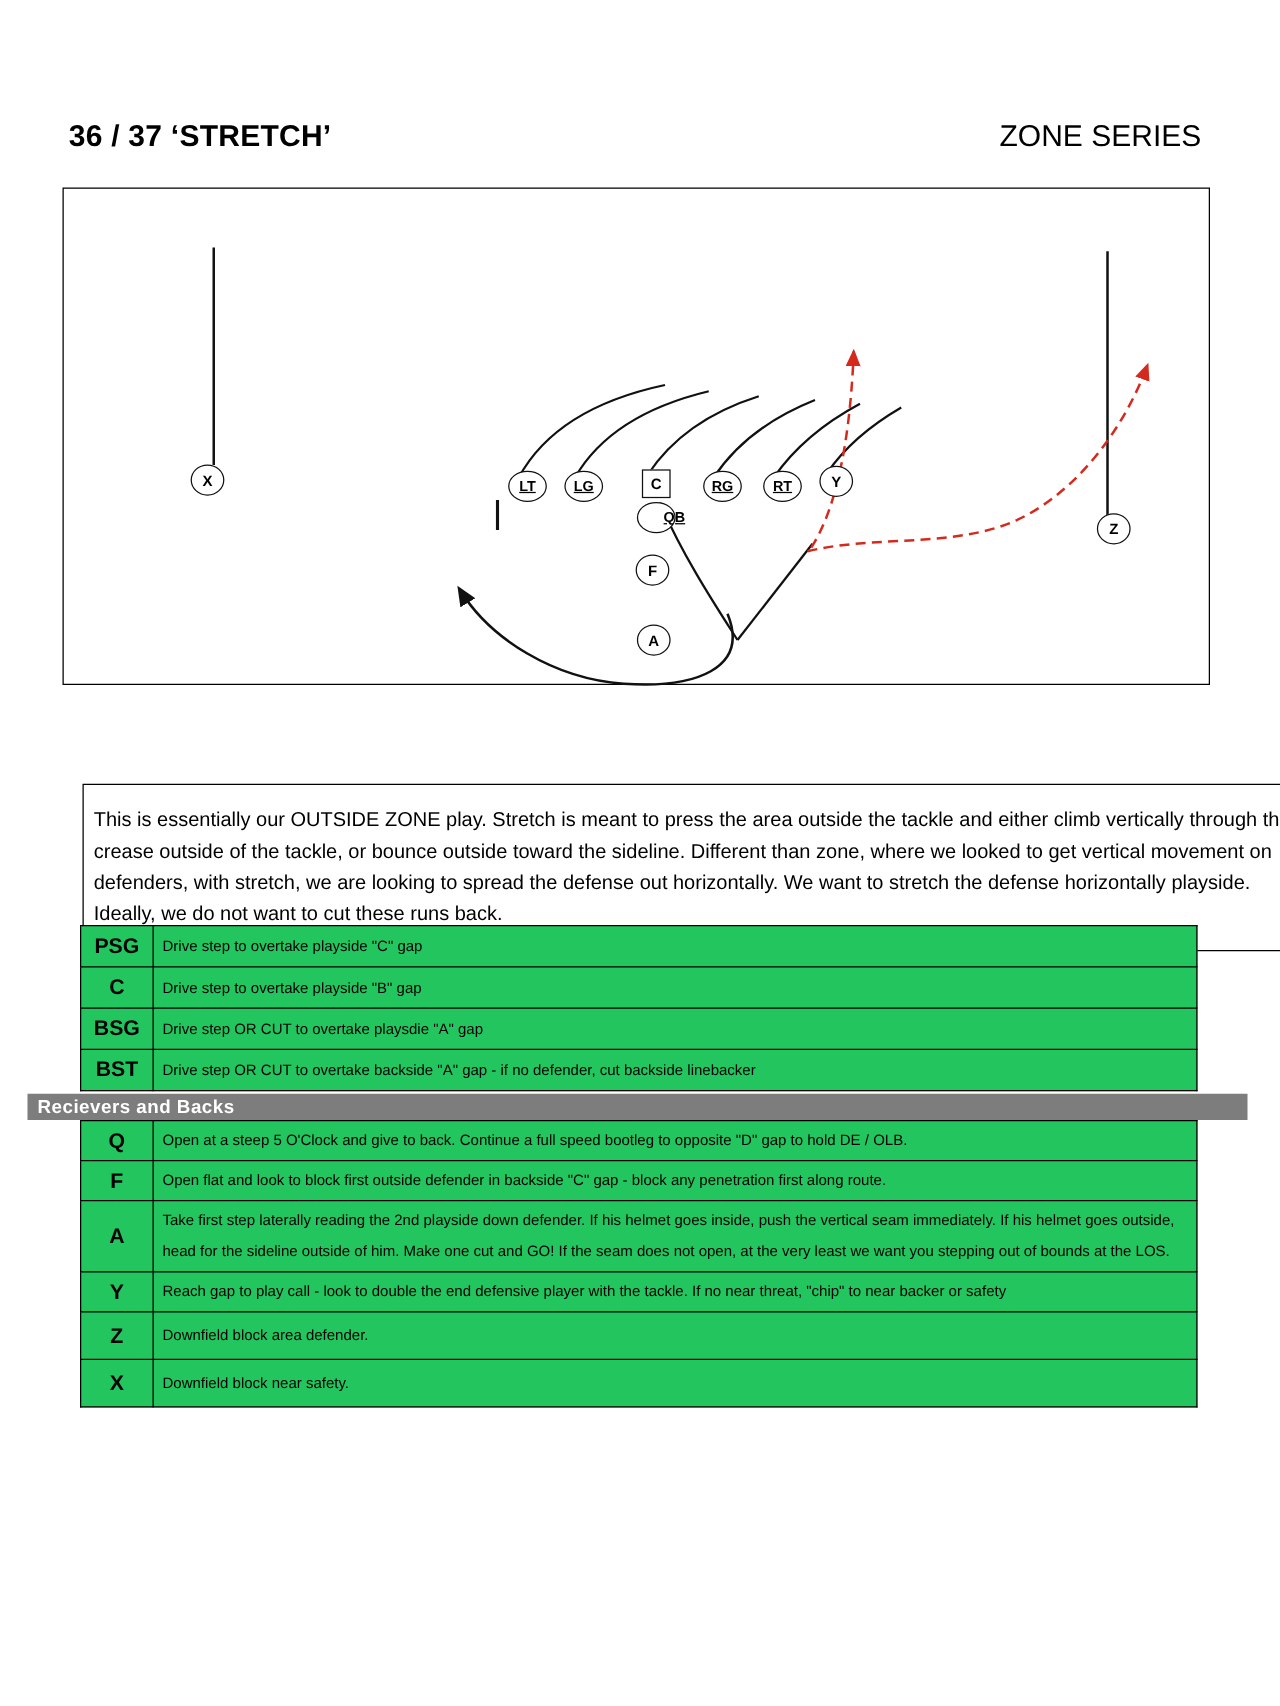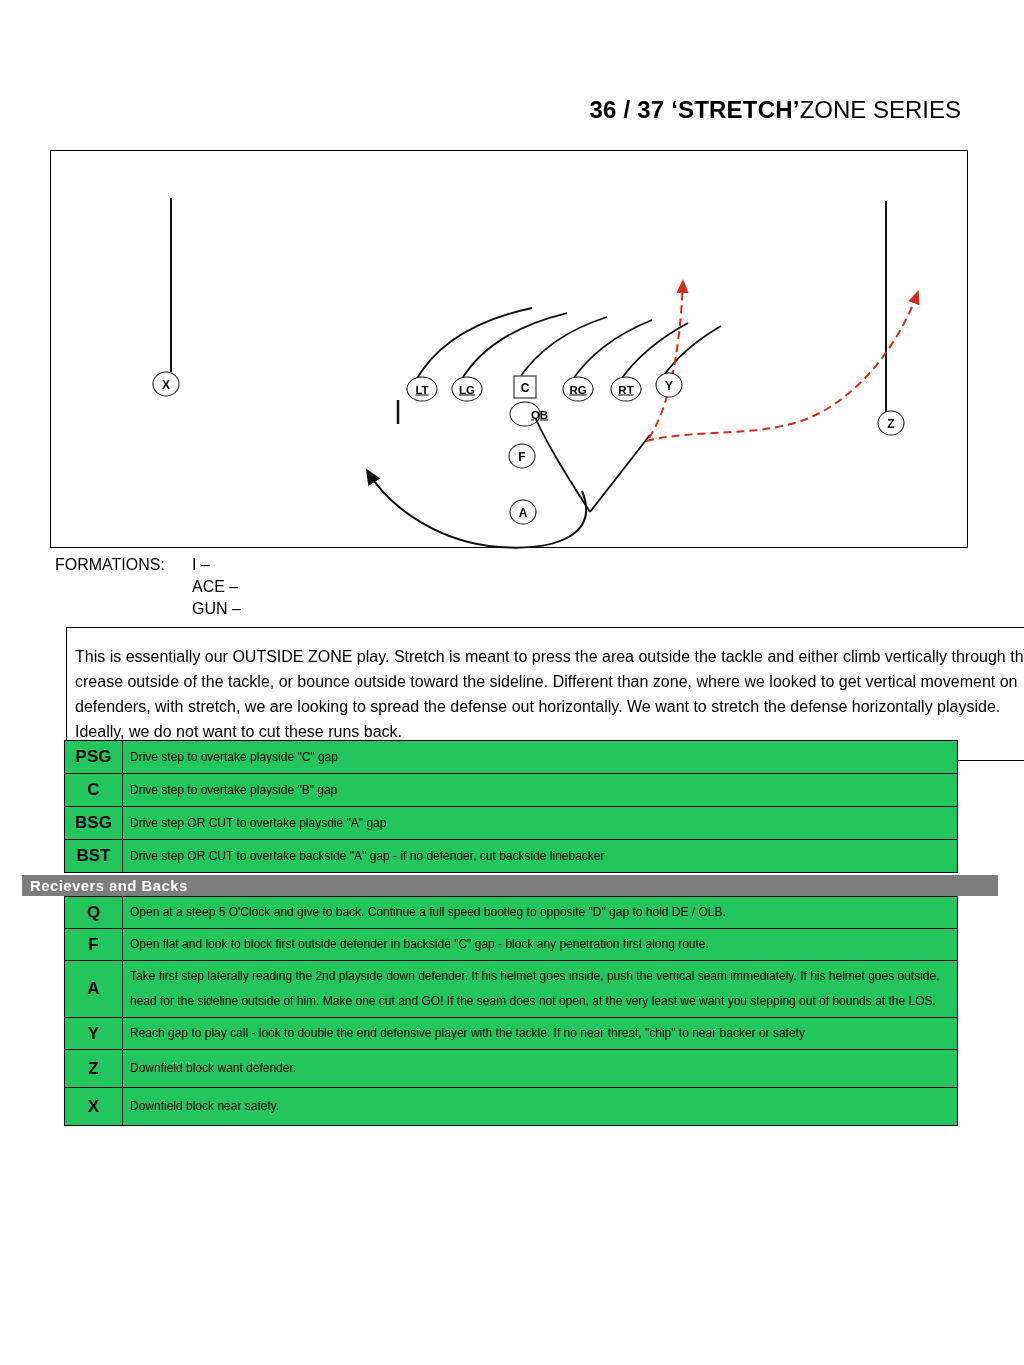--- a/index.html
+++ b/index.html
@@ -6,21 +6,21 @@
   html,body { background:#ffffff; }
   body {
     width:1024px; height:1365px;
     font-family:"Liberation Sans", sans-serif;
     color:#000;
   }
   .page { position:relative; width:1024px; height:1365px; background:#fff; overflow:hidden; }
 
   
   .header-row { position:absolute; top:96px; left:55px; width:906px;
-    display:flex; justify-content:flex-end; align-items:baseline; }
+    display:flex; justify-content:space-between; align-items:baseline; }
   .title  { font-size:24px; font-weight:bold; letter-spacing:0.2px; }
   .series { font-size:24px; font-weight:normal; }
 
   
   .diagram-box { position:absolute; top:150px; left:50px; width:918px; height:398px;
     border:1px solid #000; background:#fff; }
   .diagram-box svg { position:absolute; left:0; top:0; z-index:1; }
   .player { position:absolute; transform:translate(-50%,-50%);
     width:27px; height:25px; background:#fff; border:1.6px solid #111; border-radius:50%;
     display:flex; align-items:center; justify-content:center;
@@ -101,28 +101,20 @@
     <div class="player square" style="left:474px; top:236px;">C</div>
     <div class="player wide" style="left:527px; top:238px;">RG</div>
     <div class="player wide" style="left:575px; top:238px;">RT</div>
     <div class="player" style="left:618px; top:234px;">Y</div>
     <div class="player wide" style="left:474px; top:263px;padding-left:29px;">QB</div>
     <div class="player" style="left:471px; top:305px;">F</div>
     <div class="player" style="left:472px; top:361px;">A</div>
     <div class="player" style="left:840px; top:272px;">Z</div>
   </div>
 
-  <div class="formations">
-    <span class="form-label">FORMATIONS:</span>
-    <div class="form-items">
-      <div>I –</div>
-      <div>ACE –</div>
-      <div>GUN –</div>
-    </div>
-  </div>
 
   <div class="description-box">This is essentially our OUTSIDE ZONE play. Stretch is meant to press the area outside the tackle and either climb vertically through the crease outside of the tackle, or bounce outside toward the sideline. Different than zone, where we looked to get vertical movement on defenders, with stretch, we are looking to spread the defense out horizontally. We want to stretch the defense horizontally playside. Ideally, we do not want to cut these runs back.</div>
 
   <table class="assign-table t1">
     <tbody>
       <tr>
         <td class="pos">PSG</td>
         <td class="desc">Drive step to overtake playside "C" gap</td>
       </tr>
       <tr>
@@ -155,21 +147,21 @@
       <tr>
         <td class="pos">A</td>
         <td class="desc">Take first step laterally reading the 2nd playside down defender. If his helmet goes inside, push the vertical seam immediately. If his helmet goes outside, head for the sideline outside of him. Make one cut and GO! If the seam does not open, at the very least we want you stepping out of bounds at the LOS.</td>
       </tr>
       <tr>
         <td class="pos">Y</td>
         <td class="desc">Reach gap to play call - look to double the end defensive player with the tackle. If no near threat, "chip" to near backer or safety</td>
       </tr>
       <tr class="row-1l">
         <td class="pos">Z</td>
-        <td class="desc">Downfield block want defender.</td>
+        <td class="desc">Downfield block area defender.</td>
       </tr>
       <tr class="row-1l">
         <td class="pos">X</td>
         <td class="desc">Downfield block near safety.</td>
       </tr>
     </tbody>
   </table>
 
 </div>
 

